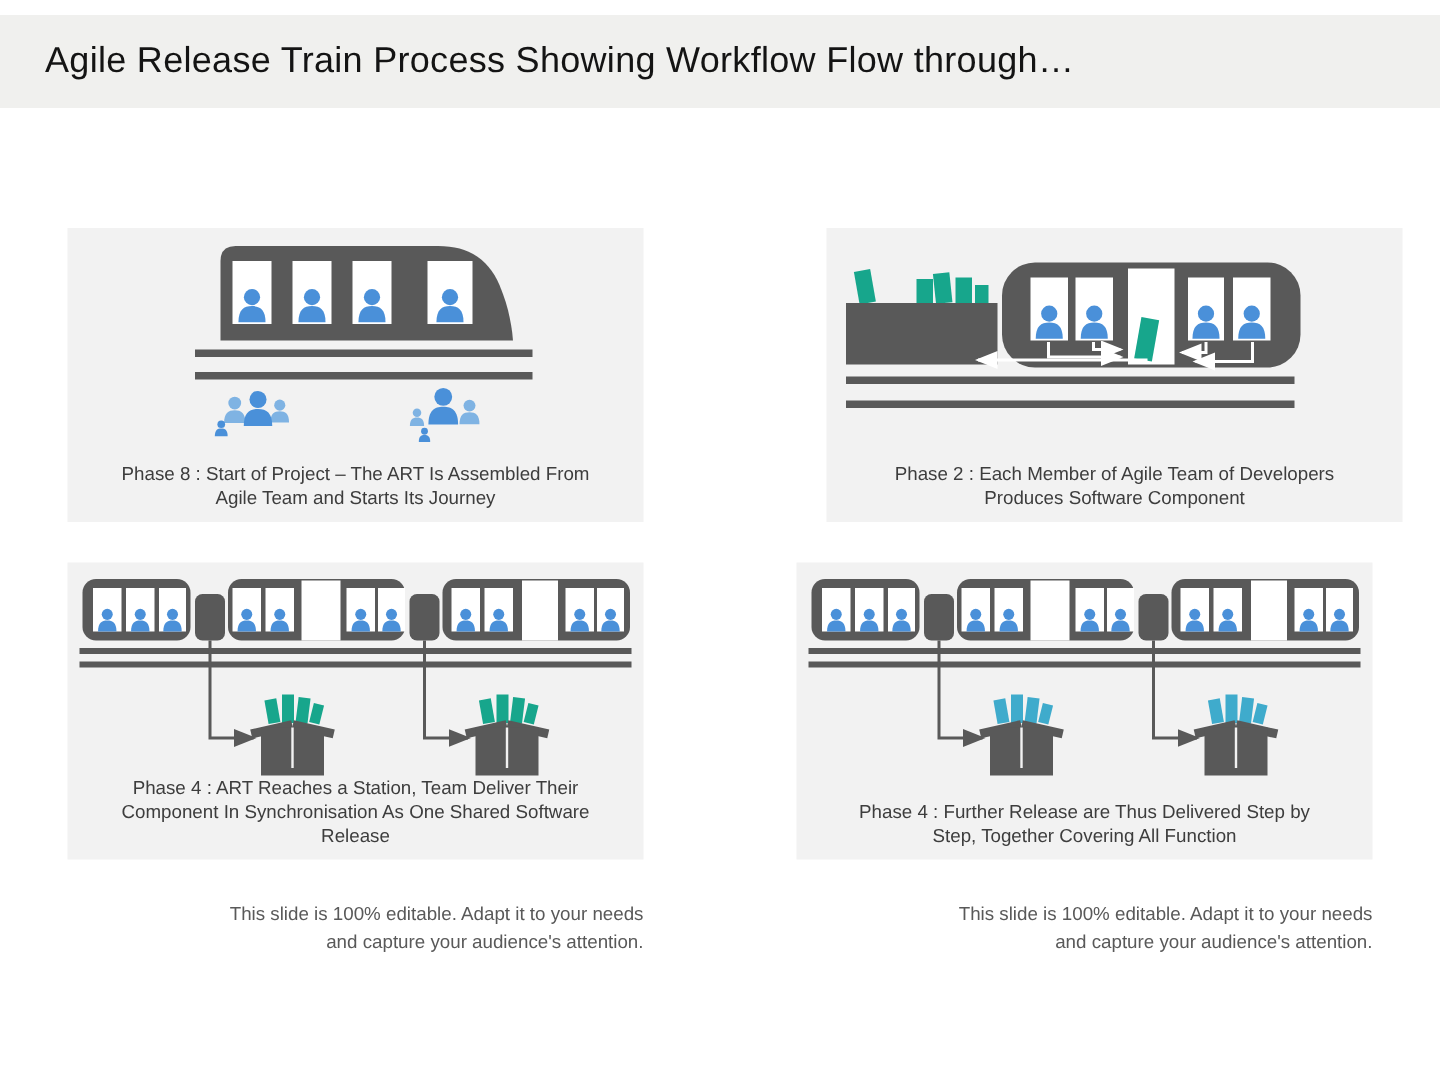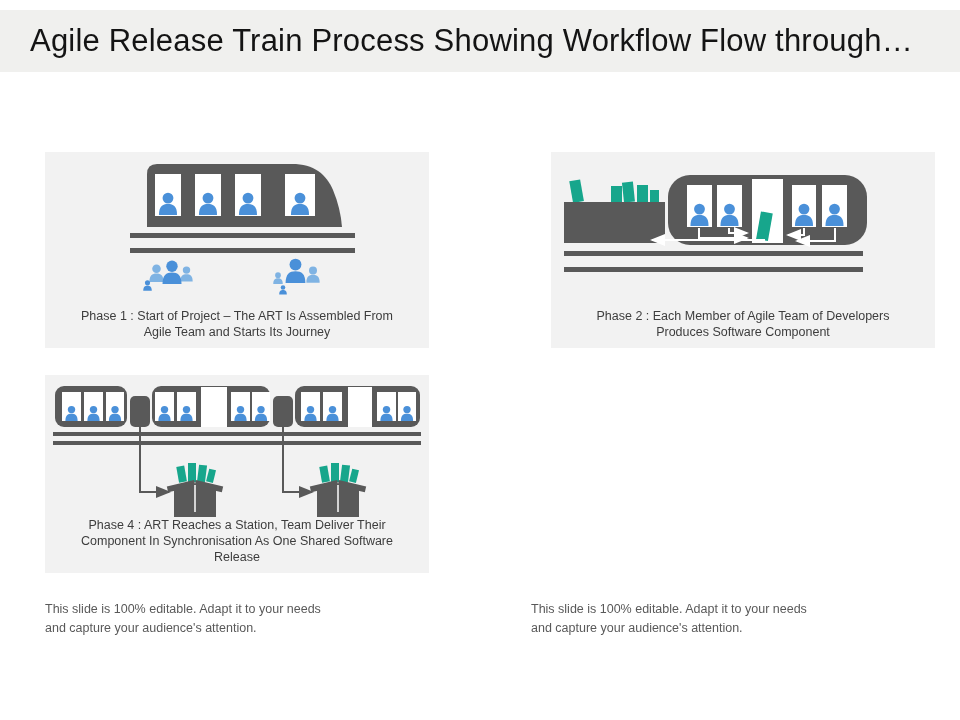--- a/index.html
+++ b/index.html
@@ -6,31 +6,31 @@
     --title-bar-bg:#f0f0ee; --panel-bg:#f2f2f2; --train-gray:#595959;
     --person-blue:#4a90d9; --person-blue-light:#7fb3e3; --teal:#17a68c;
     --release-blue:#3fabcc; --caption-text:#3d3d3d; --note-text:#595959;
     --title-text:#141414;
   }
   *{margin:0;padding:0;box-sizing:border-box}
   body{font-family:"Liberation Sans","DejaVu Sans",sans-serif;background:#fff}
   .page{position:relative;width:960px;height:720px;background:#fff;overflow:hidden}
   .title-bar{position:absolute;left:0;top:10px;width:960px;height:62px;
     background:var(--title-bar-bg);display:flex;align-items:center}
-  .title-bar h1{font-size:31px;font-weight:400;color:var(--title-text);
+  .title-bar h1{font-size:24px;font-weight:400;color:var(--title-text);
     padding-left:30px;white-space:nowrap;letter-spacing:.2px}
   .panel{position:absolute;width:384px;background:var(--panel-bg)}
   #panel1{left:45px;top:152px;height:196px}
   #panel2{left:551px;top:152px;height:196px}
   #panel3{left:45px;top:375px;height:198px}
   #panel4{left:531px;top:375px;height:198px}
   .panel svg.scene{position:absolute;left:0;top:0}
   .caption{position:absolute;left:6px;right:6px;bottom:8px;text-align:center;
     font-size:12.5px;line-height:1.28;color:var(--caption-text);white-space:pre-line}
-  .note{position:absolute;width:384px;top:600px;text-align:left;font-size:12.5px;
+  .note{position:absolute;width:384px;top:600px;text-align:right;font-size:12.5px;
     line-height:1.55;color:var(--note-text);white-space:pre-line}
   #note-left{left:45px} #note-right{left:531px}
   .sr-defs{position:absolute;width:0;height:0}
 </style>
 </head>
 <body>
 
 <svg class="sr-defs" aria-hidden="true">
   <defs>
     <symbol id="person" viewBox="0 0 20 24" overflow="visible">
@@ -142,21 +142,21 @@
         <use href="#person" x="117" y="108" width="20" height="24" style="fill:var(--person-blue)"></use>
         <use href="#person" x="98" y="128" width="9" height="10.8" style="fill:var(--person-blue)"></use>
       </g>
       <g>
         <use href="#person" x="228" y="120" width="10" height="12" style="fill:var(--person-blue-light)"></use>
         <use href="#person" x="261" y="114" width="14" height="16.8" style="fill:var(--person-blue-light)"></use>
         <use href="#person" x="240" y="106" width="21" height="25" style="fill:var(--person-blue)"></use>
         <use href="#person" x="234" y="133" width="8" height="9.6" style="fill:var(--person-blue)"></use>
       </g>
     </svg>
-    <div class="caption">Phase 1 : Start of Project – The ART Is Assembled From
+    <div class="caption">Phase 8 : Start of Project – The ART Is Assembled From
 Agile Team and Starts Its Journey</div>
   </div>
 
   <div class="panel" id="panel2">
     <svg class="scene" width="384" height="196" viewBox="0 0 384 196">
       <g>
         <g style="fill:var(--teal)">
           <rect x="22" y="28" width="11" height="22" transform="rotate(-10 27.5 50)"></rect>
           <rect x="60" y="34" width="11" height="16"></rect>
           <rect x="73" y="30" width="11" height="20" transform="rotate(-6 78.5 50)"></rect>
@@ -200,19 +200,26 @@
 
   <div class="panel" id="panel3">
     <svg class="scene" width="384" height="196" viewBox="0 0 384 196">
       <use href="#station-scene" x="0" y="0" width="384" height="196" style="--bars:var(--teal)"></use>
     </svg>
     <div class="caption">Phase 4 : ART Reaches a Station, Team Deliver Their
 Component In Synchronisation As One Shared Software
 Release</div>
   </div>
 
+  <div class="panel" id="panel4">
+    <svg class="scene" width="384" height="196" viewBox="0 0 384 196">
+      <use href="#station-scene" x="0" y="0" width="384" height="196" style="--bars:var(--release-blue)"></use>
+    </svg>
+    <div class="caption">Phase 4 : Further Release are Thus Delivered Step by
+Step, Together Covering All Function</div>
+  </div>
 
   <div class="note" id="note-left">This slide is 100% editable. Adapt it to your needs
 and capture your audience's attention.</div>
   <div class="note" id="note-right">This slide is 100% editable. Adapt it to your needs
 and capture your audience's attention.</div>
 
 </div>
 
 </body></html>

